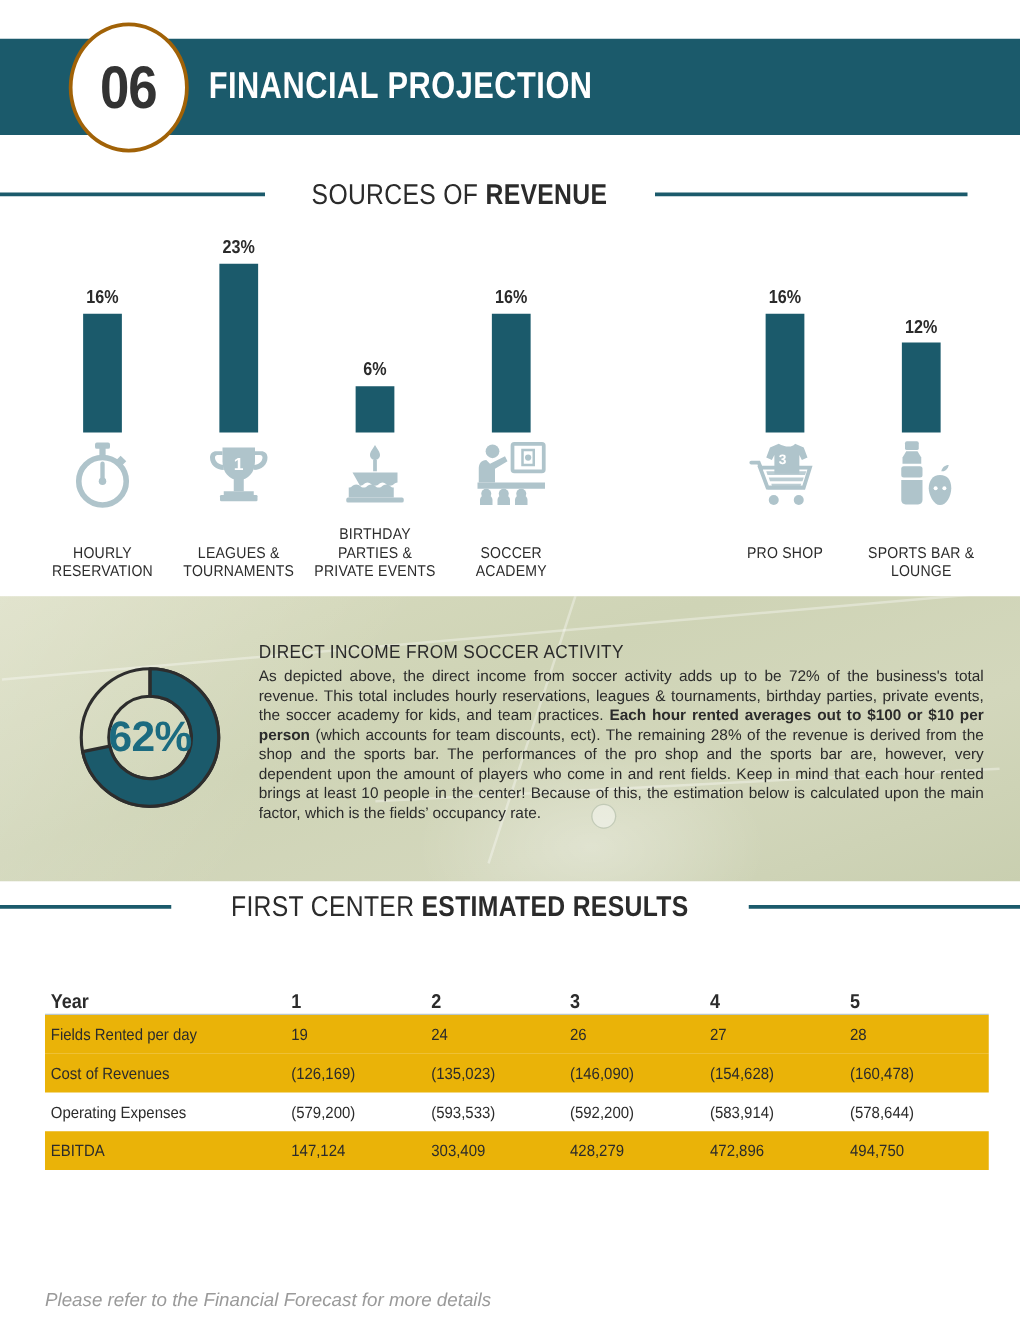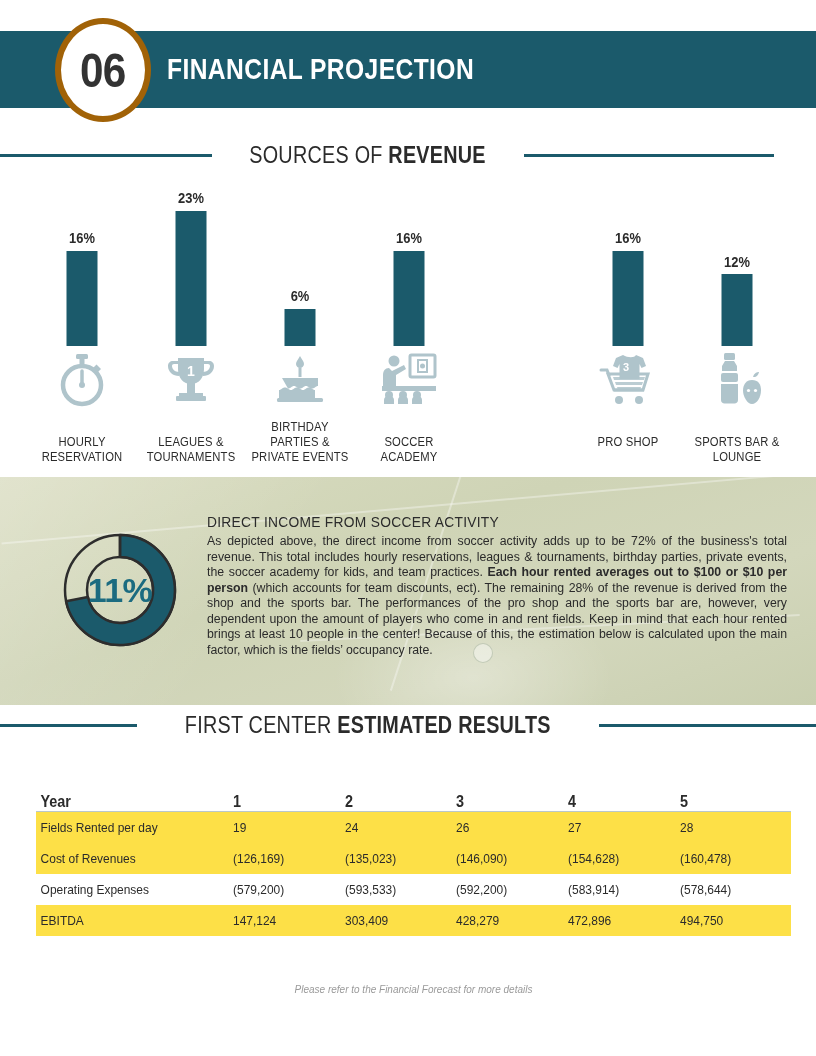--- a/index.html
+++ b/index.html
@@ -29,21 +29,21 @@
     transform: scaleX(0.82);
     transform-origin: left center;
     line-height: 32px;
   }
   .num-circle {
     position: absolute;
     left: 55px; top: 18px;
     width: 96px; height: 104px;
     border-radius: 50%;
     background: #ffffff;
-    border: 6px solid #a16207;
+    border: 3px solid #a16207;
     display: flex;
     align-items: center;
     justify-content: center;
   }
   .num-circle span {
     font-size: 48px;
     font-weight: bold;
     color: #333333;
     font-family: "Liberation Sans Narrow", "Liberation Sans", sans-serif;
     transform: scaleX(0.88);
@@ -177,39 +177,39 @@
 
   
   .tbl { position: absolute; left: 36px; top: 780px; width: 755px; }
   .tbl-head {
     display: flex;
     align-items: flex-end;
     height: 32px;
     border-bottom: 1px solid #b9c7cb;
   }
   .tbl-row { display: flex; align-items: center; height: 31px; }
-  .tbl-row.alt { background: #fde047; }
+  .tbl-row.alt { background: #eab308; }
   .c0 { width: 200px; padding-left: 5px; }
   .cn { width: 113px; }
   .tbl-head .c0, .tbl-head .cn {
     font-size: 16px; font-weight: bold; color: #2b2b2b;
     font-family: "Liberation Sans Narrow", "Liberation Sans", sans-serif;
     transform: scaleX(0.9); transform-origin: left center;
   }
   .tbl-row .c0, .tbl-row .cn {
     font-size: 13px; color: #2b2b2b;
     font-family: "Liberation Sans Narrow", "Liberation Sans", sans-serif;
     transform: scaleX(0.92); transform-origin: left center;
   }
   .tbl-note {
     position: absolute;
-    left: 36px; top: 984px;
+    left: 36px; top: 1032px;
     width: 755px;
-    text-align: center;
-    font-size: 10px;
+    text-align: left;
+    font-size: 15px;
     font-style: italic;
     color: #9a9a9a;
     font-family: "Liberation Sans Narrow", "Liberation Sans", sans-serif;
   }
 </style>
 </head>
 <body>
 
 <div class="header-band"></div>
 <div class="header-title">FINANCIAL PROJECTION</div>
@@ -343,21 +343,21 @@
   <div class="donut-wrap">
     <svg width="130" height="140" viewBox="0 0 130 140">
 
       <circle cx="65" cy="70" r="55" fill="none" stroke="#2d2d2d" stroke-width="2.5"></circle>
       <circle cx="65" cy="70" r="33" fill="none" stroke="#2d2d2d" stroke-width="2.5"></circle>
 
       <path d="M65 15 A55 55 0 1 1 11.1 81.3 L32.9 76.9 A33 33 0 1 0 65 37 Z" fill="#1b5a6b" stroke="#2d2d2d" stroke-width="2.5" stroke-linejoin="round"></path>
 
       <line x1="65" y1="15" x2="65" y2="37" stroke="#2d2d2d" stroke-width="2.5"></line>
     </svg>
-    <div class="donut-pct">11%</div>
+    <div class="donut-pct">62%</div>
   </div>
 
   <div class="body-title">DIRECT INCOME FROM SOCCER ACTIVITY</div>
   <div class="body-text"><span>As depicted above, the direct income from soccer activity adds up to be 72% of the business's total revenue. This total includes hourly reservations, leagues &amp; tournaments, birthday parties, private events, the soccer academy for kids, and team practices. </span><b>Each hour rented averages out to $100 or $10 per person</b><span> (which accounts for team discounts, ect). The remaining 28% of the revenue is derived from the shop and the sports bar. The performances of the pro shop and the sports bar are, however, very dependent upon the amount of players who come in and rent fields. Keep in mind that each hour rented brings at least 10 people in the center! Because of this, the estimation below is calculated upon the main factor, which is the fields’ occupancy rate.</span></div>
 </div>
 
 <div class="sec-title-wrap" style="top:712px;">
   <div class="sec-rule" style="width:220px;"></div>
   <div class="sec-title"><span>FIRST CENTER </span><b>ESTIMATED RESULTS</b></div>
   <div class="sec-rule" style="width:220px;"></div>

